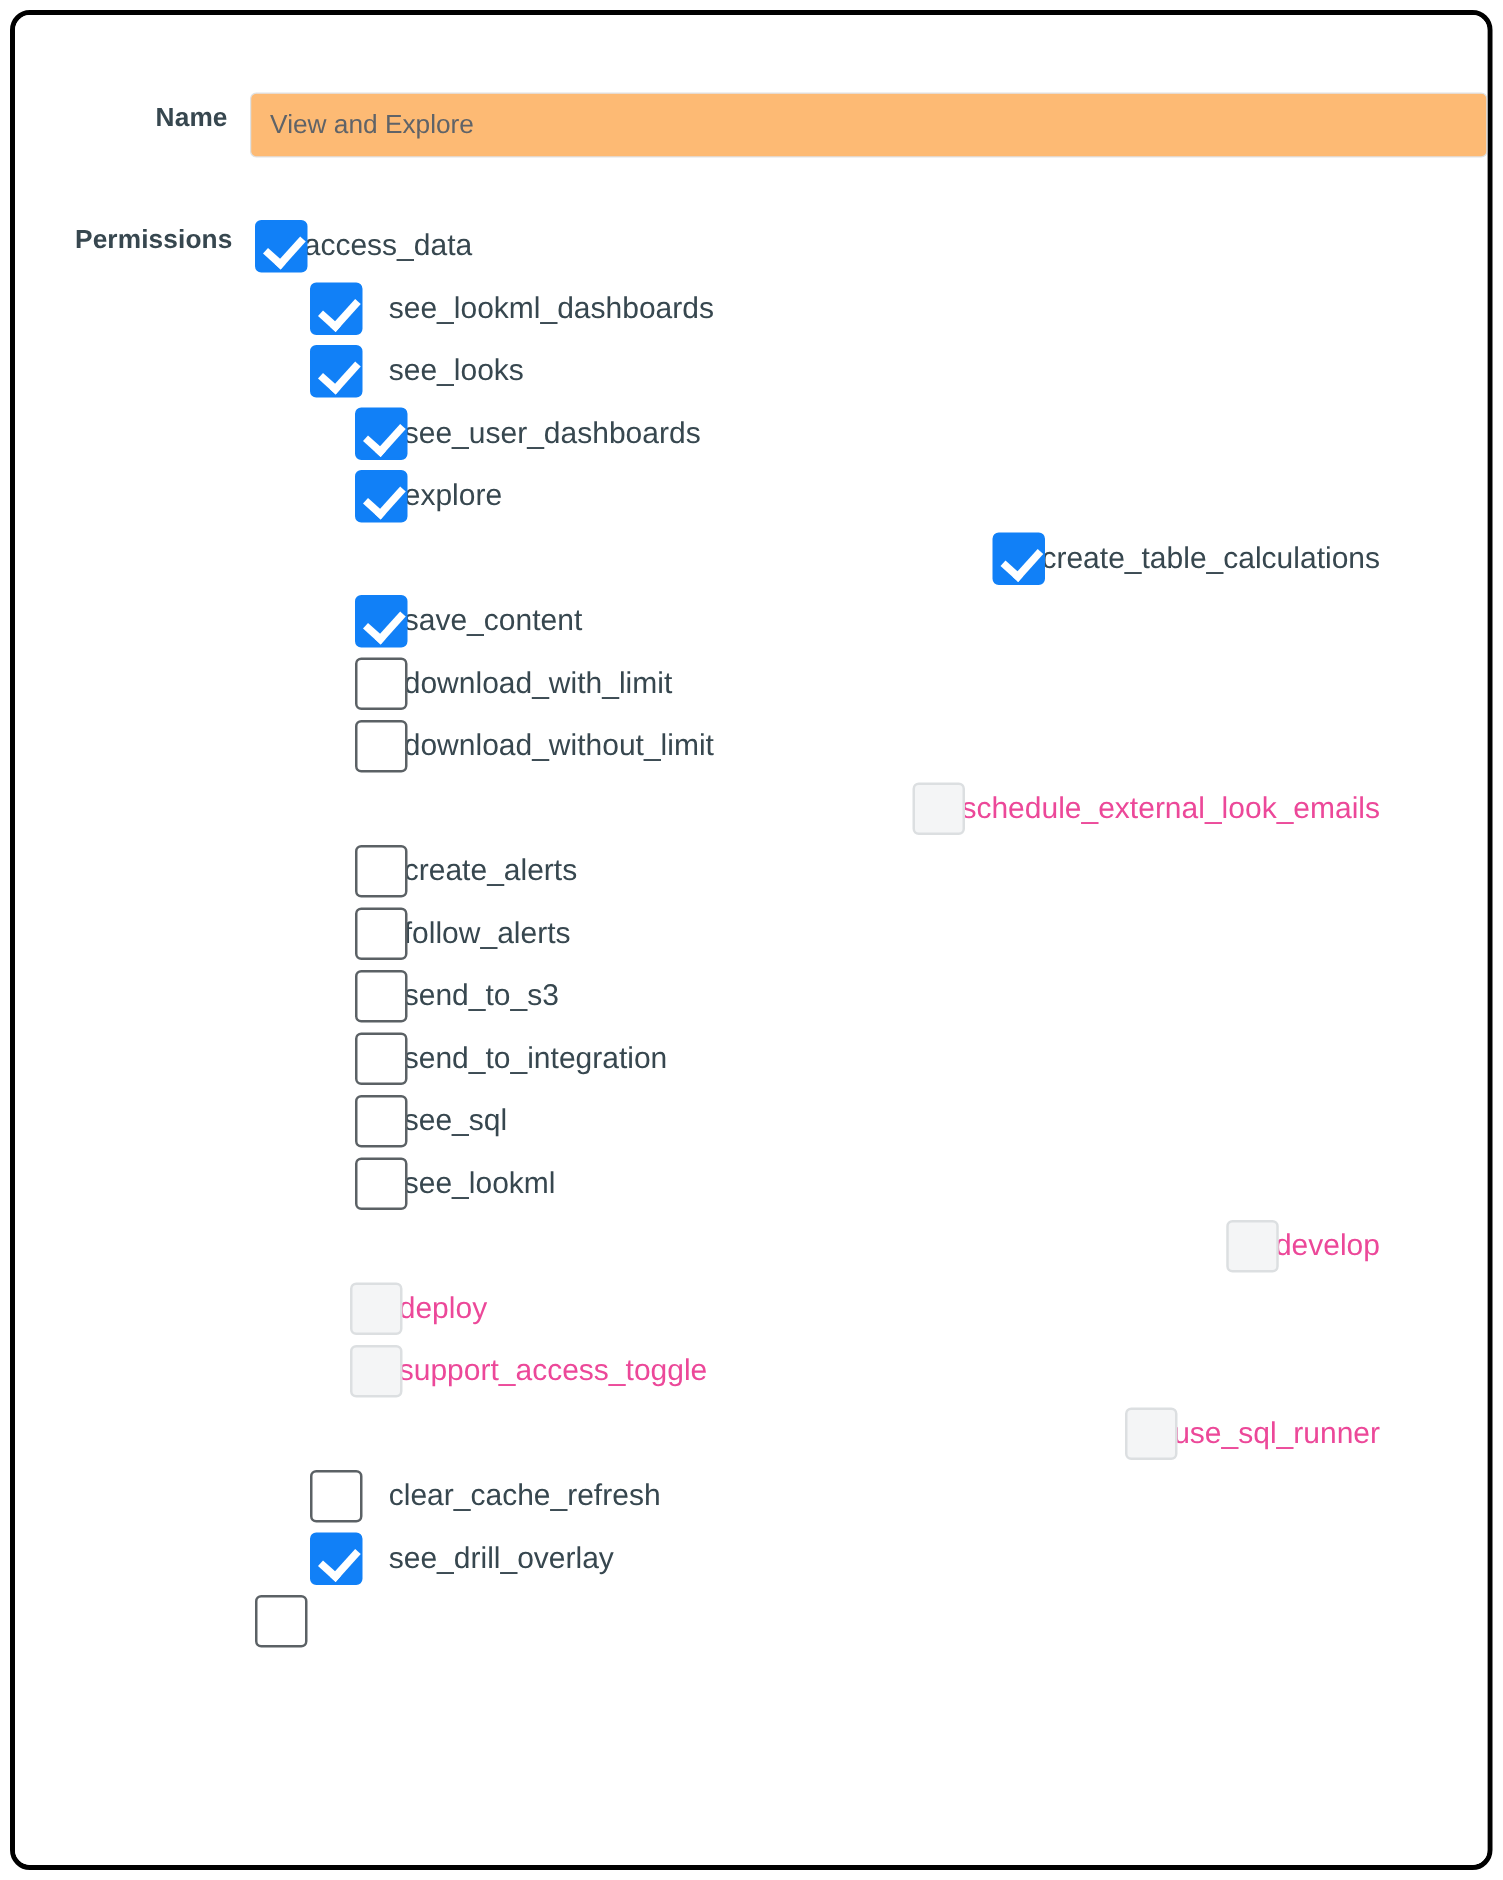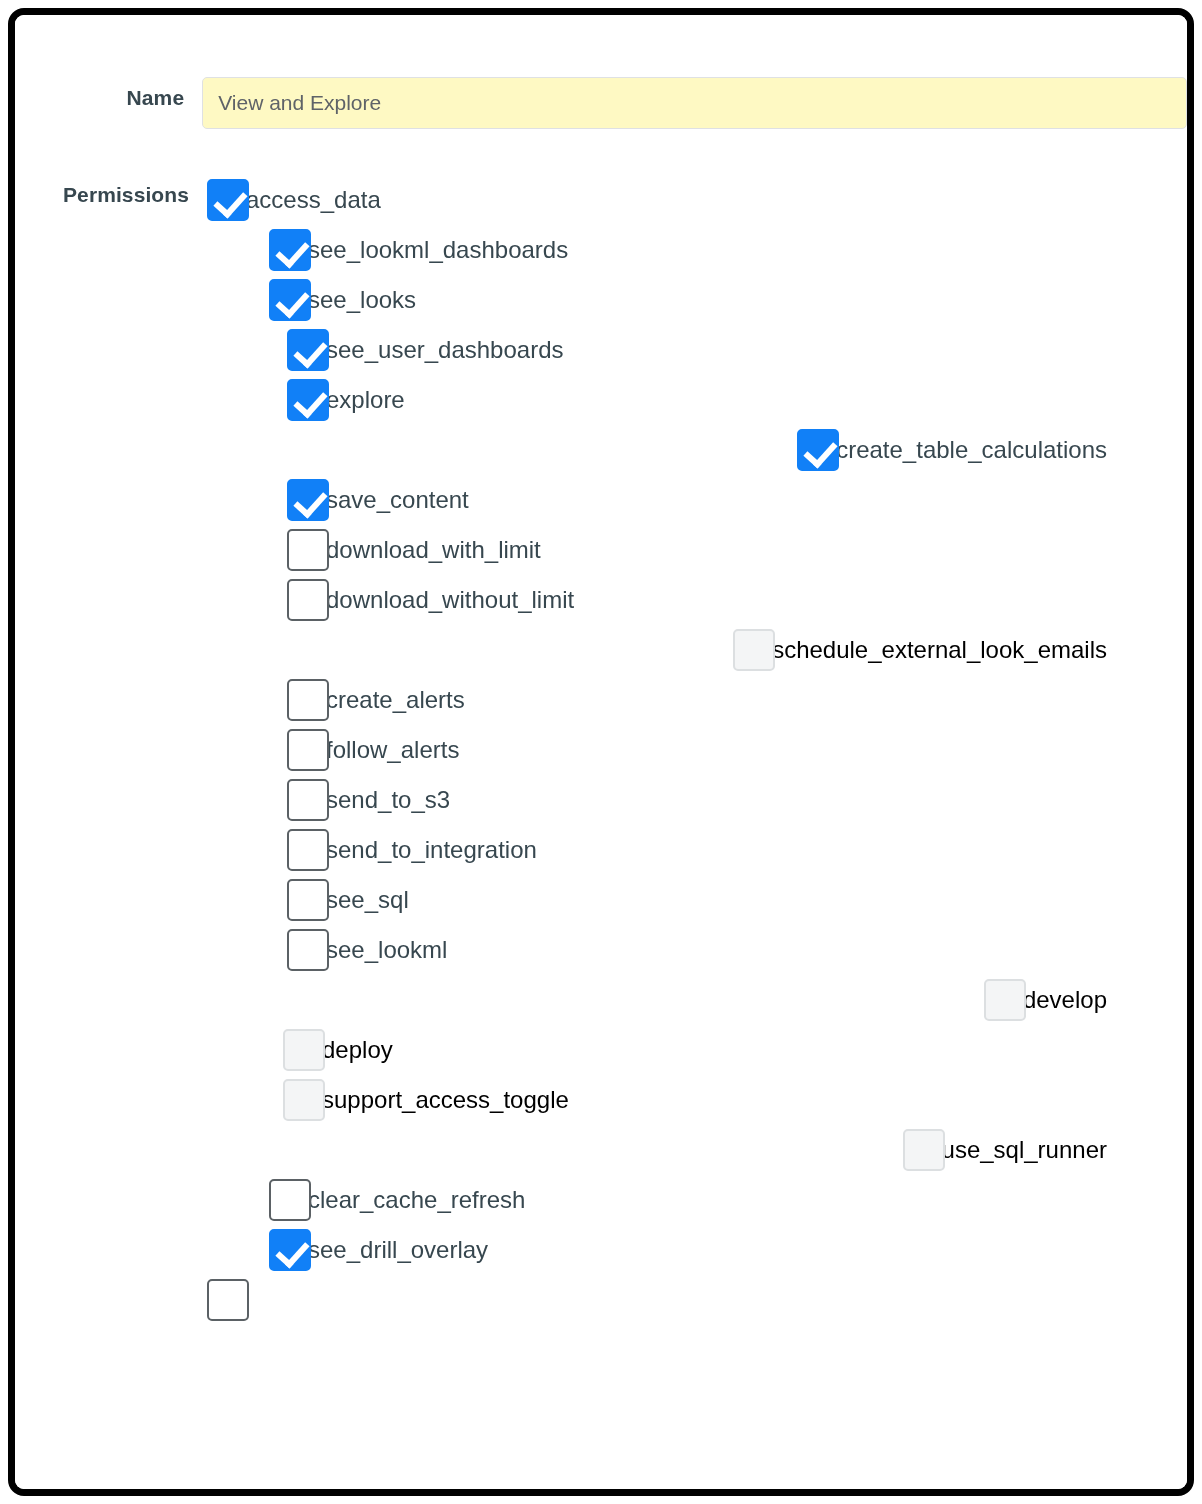--- a/index.html
+++ b/index.html
@@ -12,21 +12,21 @@
     overflow: hidden;
   }
 
   
   #window-frame {
     position: absolute;
     left: 8px;
     top: 8px;
     width: 1186px;
     height: 1488px;
-    border: 7px solid #000000;
+    border: 4px solid #000000;
     border-radius: 16px;
     background: #ffffff;
     overflow: hidden;
   }
 
   #viewport {
     position: absolute;
     inset: 0;
     background: #ffffff;
     overflow: hidden;
@@ -54,21 +54,21 @@
   }
 
   #perm-row .field-label { line-height: 40px; }
 
   
   .text-input {
     width: 1012px;
     height: 52px;
     border: 1px solid #dfe1e3;
     border-radius: 5px;
-    background: #fef9c3;
+    background: #fdba74;
     font-family: "Liberation Sans", "DejaVu Sans", sans-serif;
     font-size: 21px;
     color: #5f6368;
     padding: 0 15px;
     outline: none;
   }
   .text-input::placeholder { color: #6d7175; }
 
   
   #permission-tree {
@@ -115,25 +115,25 @@
   }
 
   .perm-label {
     font-size: 24px;
     color: #37474f;
     line-height: 1;
     margin-left: -3px;
     white-space: nowrap;
   }
 
-  .perm-item.disabled .perm-label { color: #000000; }
+  .perm-item.disabled .perm-label { color: #ec4899; }
 
   
   .lvl0 { margin-left: 0px;   }
-  .lvl1 { margin-left: 62px;  }
+  .lvl1 { margin-left: 44px; gap: 24px;  }
   .lvl2 { margin-left: 80px; text-align: right;  }
   .lvl3 { margin-left: 120px; justify-content: flex-end; }
   .lvl4 { margin-left: 76px; }
 </style>
 </head>
 <body>
 
 <div id="window-frame">
   <div id="viewport">
 

